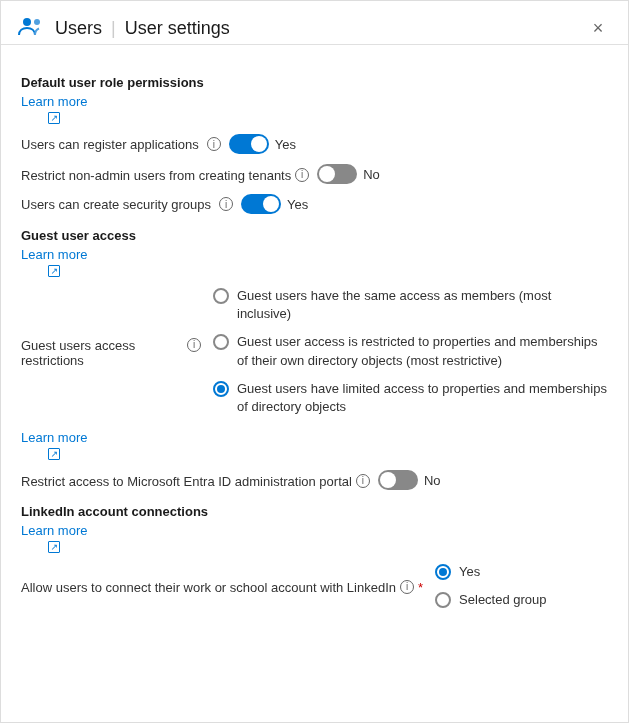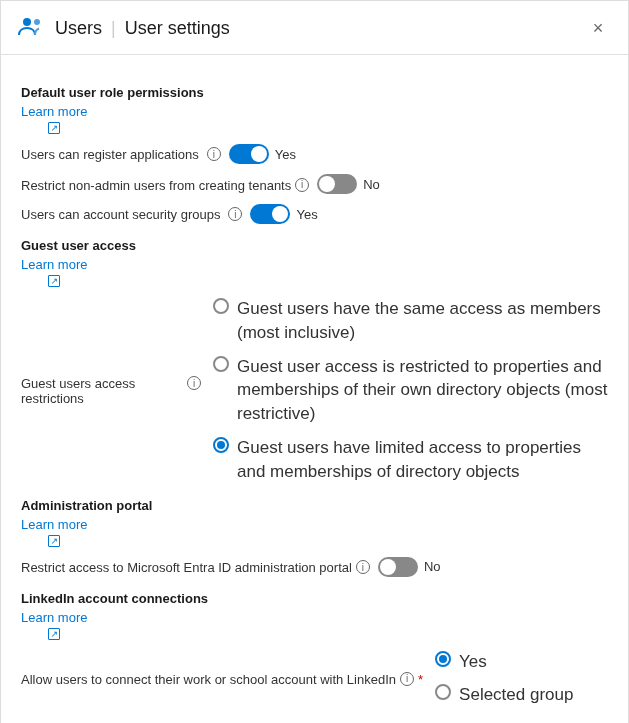--- a/index.html
+++ b/index.html
@@ -15,21 +15,21 @@
       width: 629px;
       min-height: 723px;
       background: #fff;
       border: 1px solid #ddd;
       display: flex;
       flex-direction: column;
     }
     .title-bar {
       display: flex;
       align-items: center;
-      padding: 12px 16px 10px 16px;
+      padding: 12px 16px 0 16px;
       border-bottom: 1px solid #e0e0e0;
       gap: 10px;
     }
     .title-text {
       font-size: 18px;
       font-weight: 400;
       color: #1a1a1a;
     }
     .title-divider {
       color: #ccc;
@@ -194,21 +194,21 @@
       border-color: #0078d4;
     }
     .radio-circle.selected::after {
       content: '';
       width: 8px;
       height: 8px;
       border-radius: 50%;
       background: #0078d4;
     }
     .radio-text {
-      font-size: 17px;
+      font-size: 13px;
       color: #333;
       line-height: 1.4;
     }
   </style>
 </head>
 <body>
 
 <div class="window">
 
   <div class="title-bar">
@@ -265,21 +265,21 @@
             <div class="toggle-thumb"></div>
           </div>
         </label>
         <span class="toggle-label">No</span>
       </div>
     </div>
 
     
     <div class="setting-row">
       <div class="setting-label">
-        <span>Users can account security groups</span>
+        <span>Users can create security groups</span>
         <div class="info-icon">i</div>
       </div>
       <div class="toggle-container">
         <label class="toggle">
           <div class="toggle-track on">
             <div class="toggle-thumb"></div>
           </div>
         </label>
         <span class="toggle-label">Yes</span>
       </div>
@@ -313,21 +313,20 @@
 
         <div class="radio-option">
           <div class="radio-circle selected"></div>
           <span class="radio-text">Guest users have limited access to properties and memberships of directory objects</span>
         </div>
       </div>
     </div>
 
     
     <div style="margin-top: 14px;">
-      <div class="section-title">Administration portal</div>
       <a class="learn-more">
         <span>Learn more</span>
         <span class="learn-more-icon">↗</span>
       </a>
     </div>
 
     <div class="setting-row-multiline">
       <div class="setting-label-multiline">
         <span>Restrict access to Microsoft Entra ID administration portal</span>
         <div class="info-icon">i</div>

